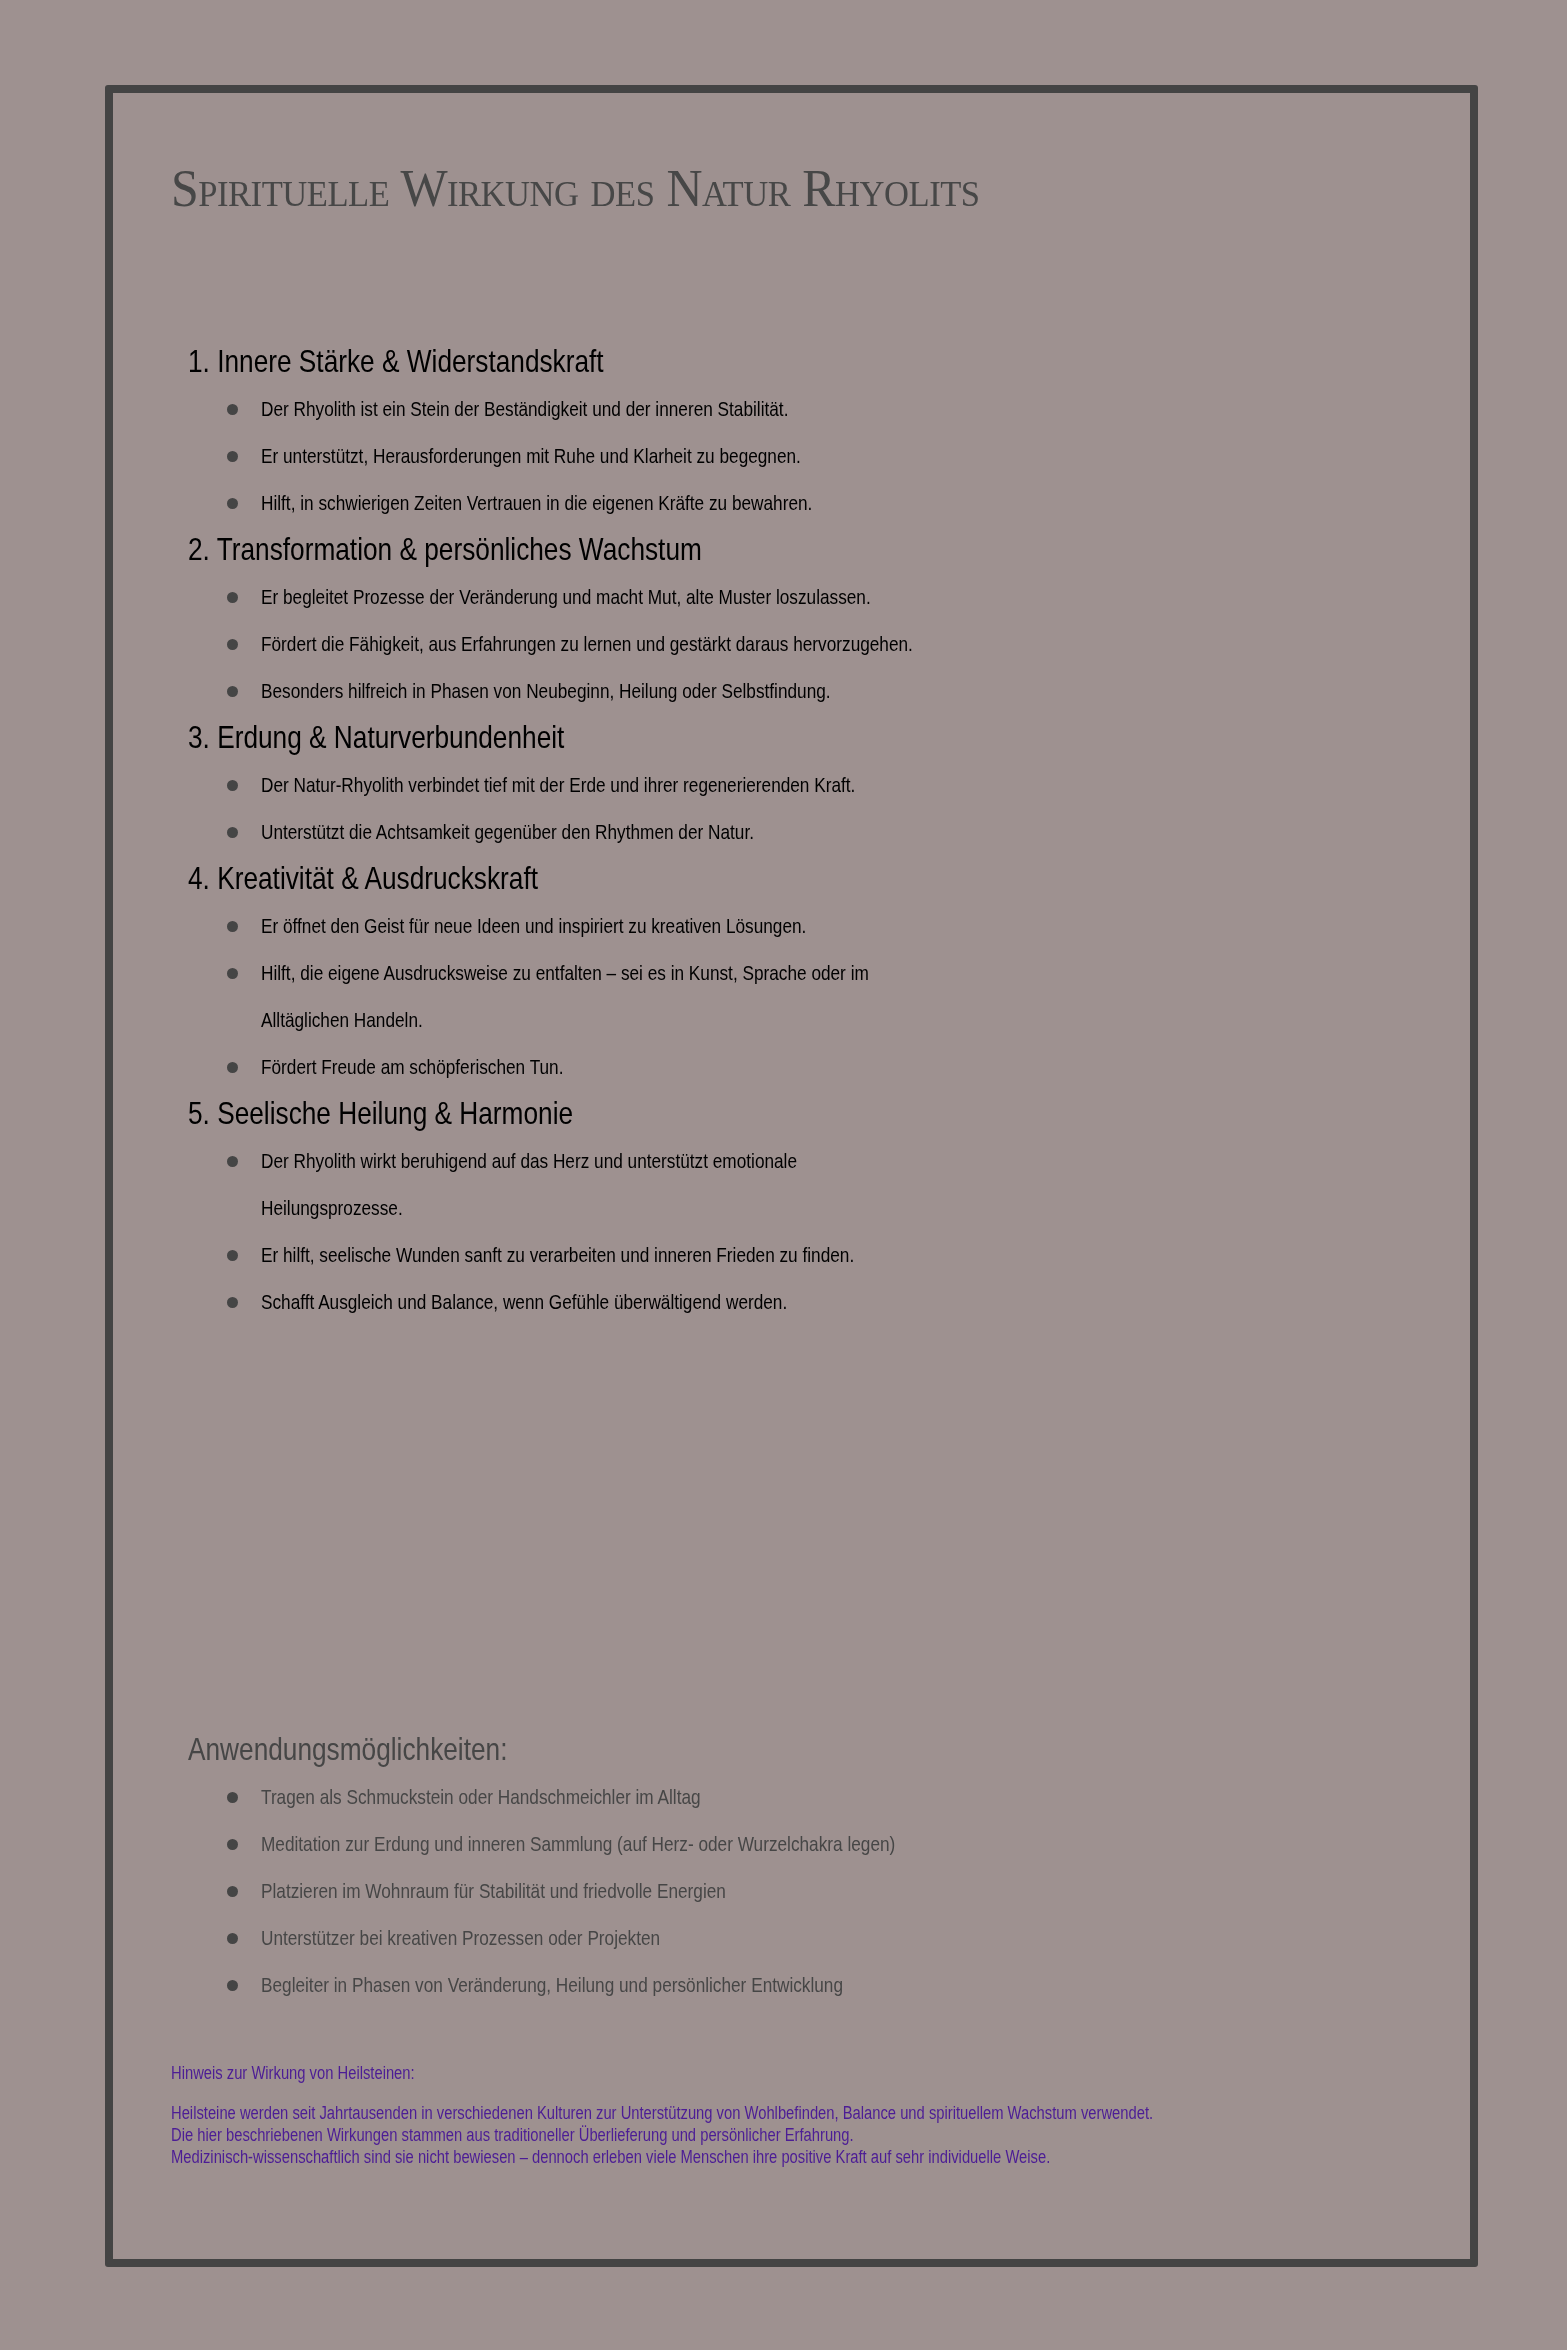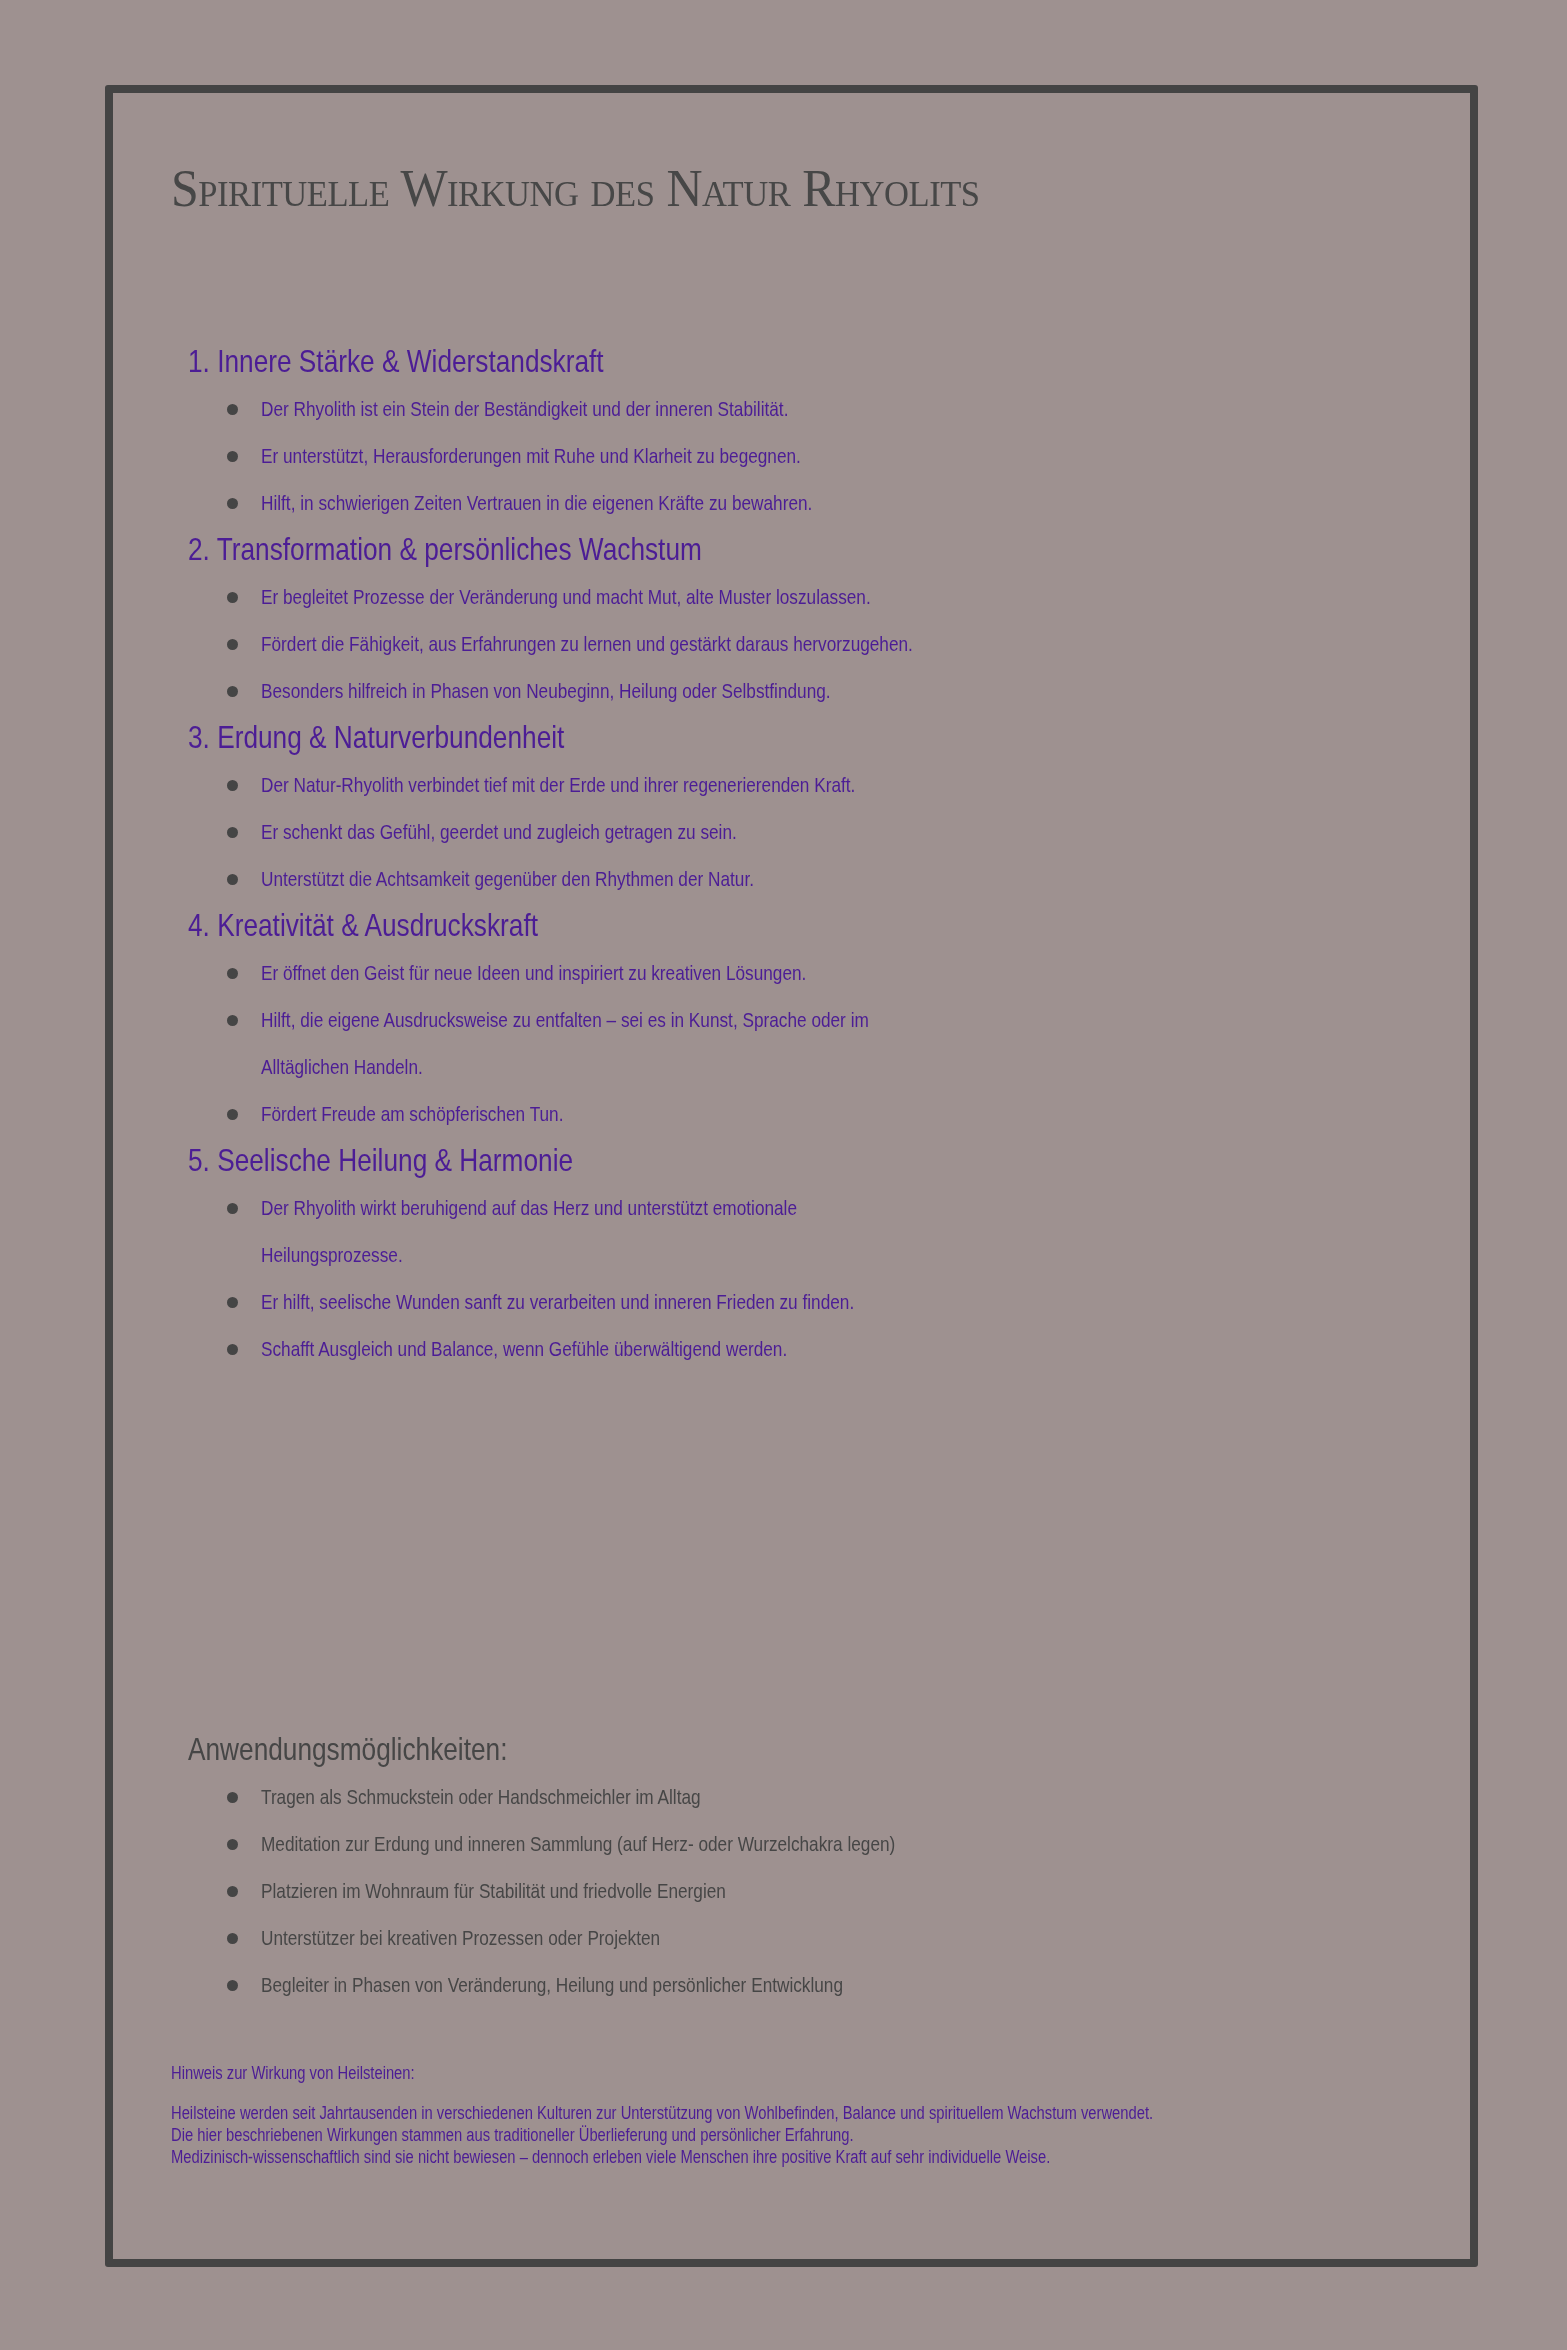--- a/index.html
+++ b/index.html
@@ -37,21 +37,21 @@
       transform: scaleX(0.96);
       transform-origin: left top;
       white-space: nowrap;
     }
     .content {
       position: absolute;
       left: 188px;
       top: 338px;
       width: 1254px;
       font-family: "Liberation Sans", "DejaVu Sans", sans-serif;
-      color: #4c1d95;
+      color: #000000;
     }
     .section {
       margin: 0;
     }
     .section + .section {
     }
     .heading {
       font-size: 32px;
       line-height: 47px;
       height: 47px;
@@ -166,24 +166,20 @@
 
   <div class="section">
     <div class="heading">3. Erdung &amp; Naturverbundenheit</div>
     <ul class="bullets">
       <li>
           <span class="bullet"></span>
           <span class="text">Der Natur-Rhyolith verbindet tief mit der Erde und ihrer regenerierenden Kraft.</span>
         </li>
       <li>
           <span class="bullet"></span>
-          <span class="text">Er schenkt das Gefühl, geerdet und zugleich getragen zu sein.</span>
-        </li>
-      <li>
-          <span class="bullet"></span>
           <span class="text">Unterstützt die Achtsamkeit gegenüber den Rhythmen der Natur.</span>
         </li>
     </ul>
   </div>
 
   <div class="section">
     <div class="heading">4. Kreativität &amp; Ausdruckskraft</div>
     <ul class="bullets">
       <li>
           <span class="bullet"></span>

